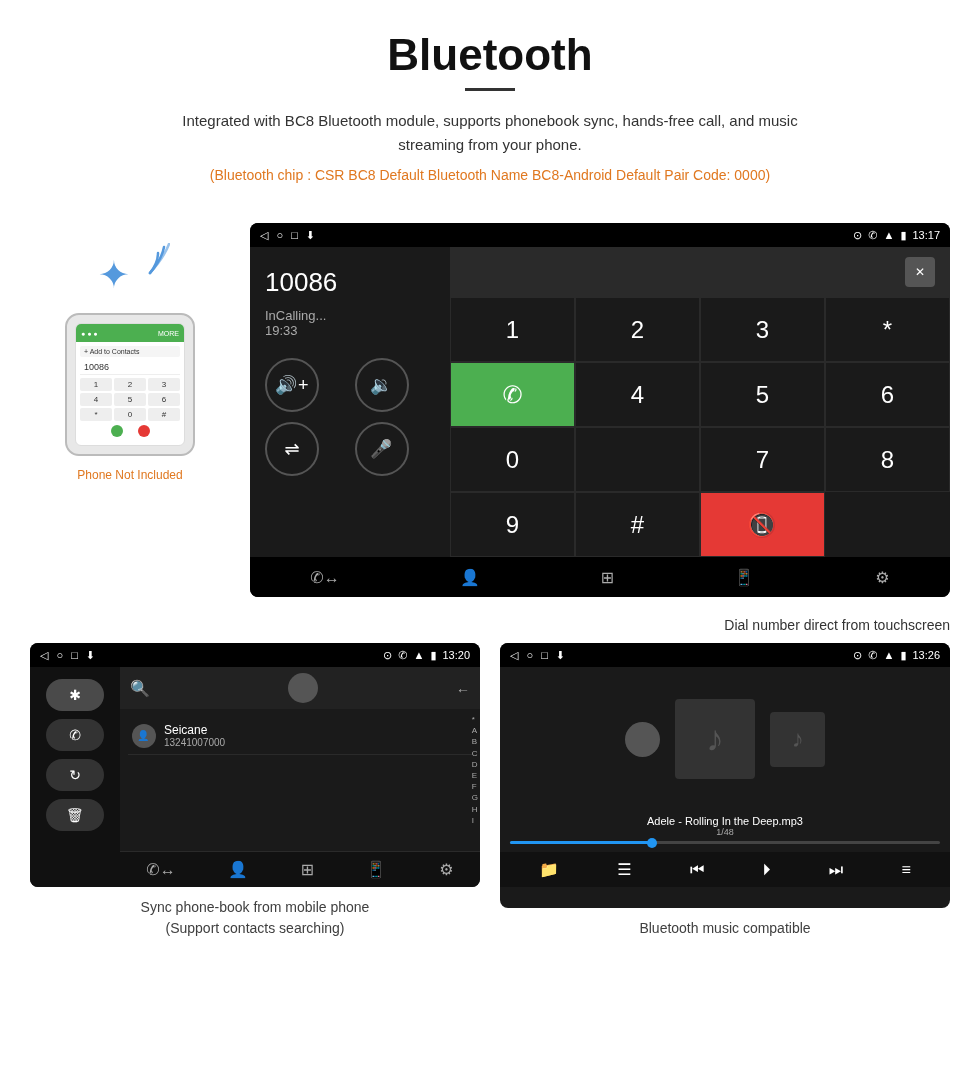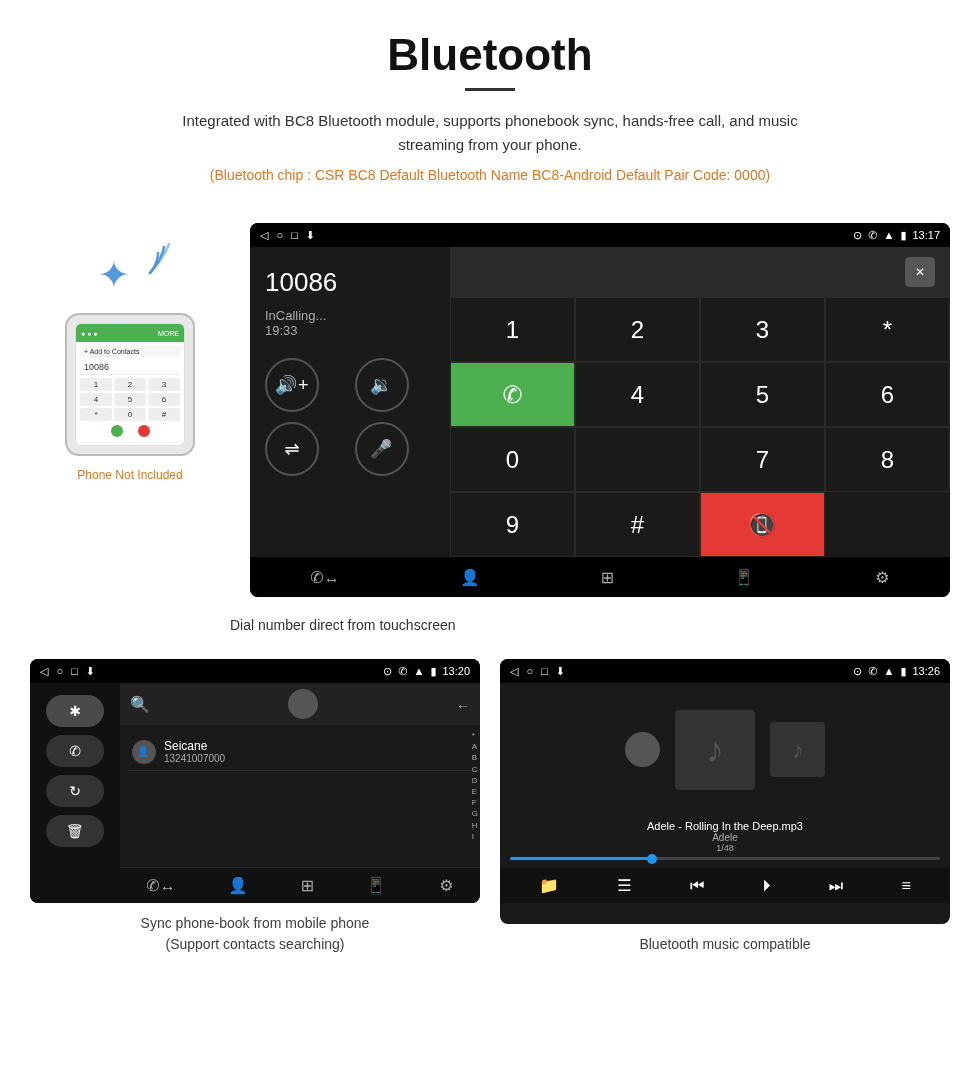--- a/index.html
+++ b/index.html
@@ -538,21 +538,21 @@
     <div class="dial-bottom-nav">
       <span class="nav-icon">✆↔</span>
       <span class="nav-icon">👤</span>
       <span class="nav-icon">⊞</span>
       <span class="nav-icon">📱</span>
       <span class="nav-icon">⚙</span>
     </div>
   </div>
 </div>
 
-<div style="text-align:left; font-size:14px; color:#333; margin-bottom:16px; padding: 0 30px 0 230px;">Dial number direct from touchscreen</div>
+<div style="text-align:right; font-size:14px; color:#333; padding: 0 30px 0 230px;">Dial number direct from touchscreen</div>
 
 <div class="bottom-section">
 
   <div class="bottom-card">
     <div class="bottom-screen">
 
       <div class="android-status-bar">
         <div class="status-left">
           <span class="status-icon">◁</span>
           <span class="status-icon">○</span>
@@ -658,21 +658,20 @@
                 <span class="music-note">♪</span>
               </div>
               <div class="music-album-sm">
                 <span class="music-note-sm">♪</span>
               </div>
             </div>
           </div>
         </div>
         <div class="music-info">
           <div class="music-title">Adele - Rolling In the Deep.mp3</div>
-          <div class="music-artist">Adele</div>
           <div class="music-count">1/48</div>
           <div class="music-progress-bar">
             <div class="music-progress-fill"></div>
             <div class="music-progress-dot"></div>
           </div>
         </div>
         <div class="music-controls">
           <span class="music-ctrl-btn">📁</span>
           <span class="music-ctrl-btn">☰</span>
           <span class="music-ctrl-btn">⏮</span>

